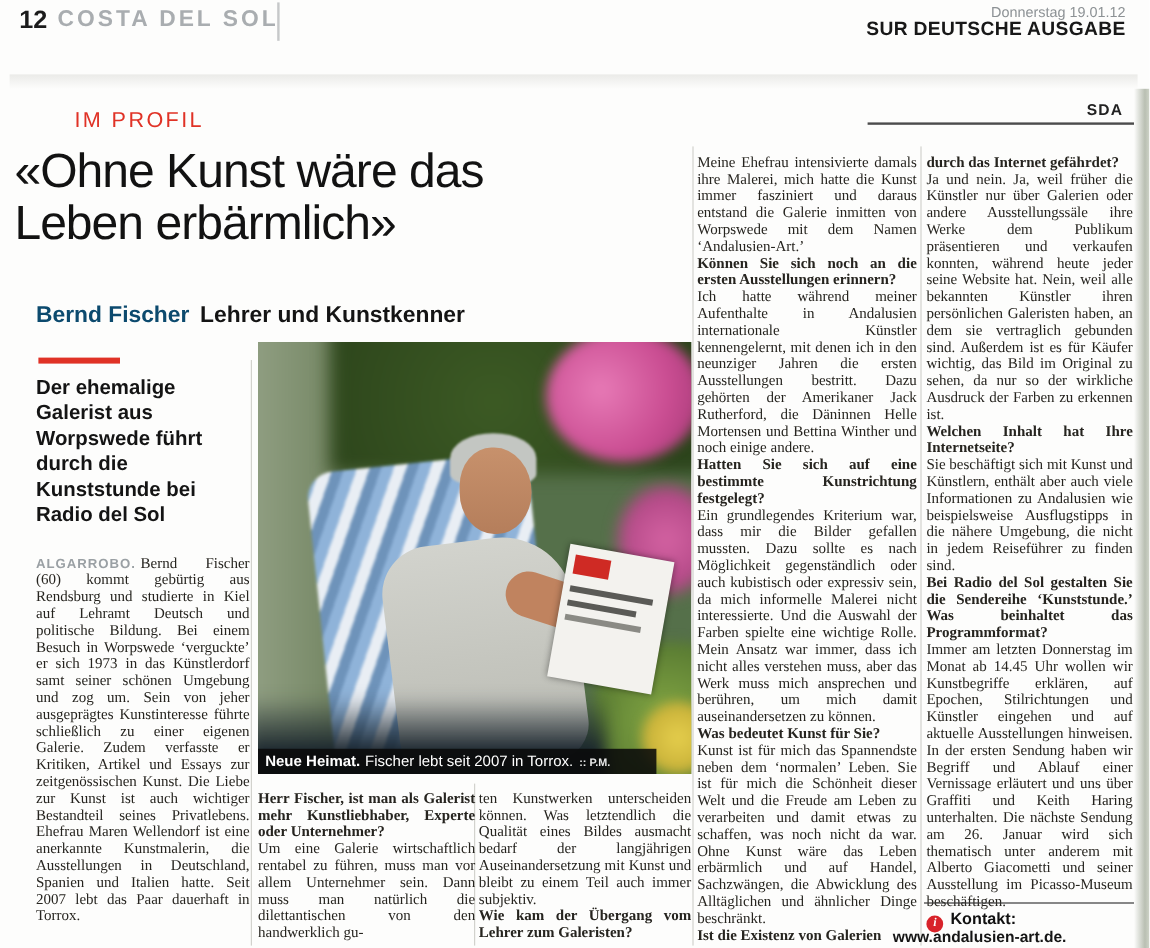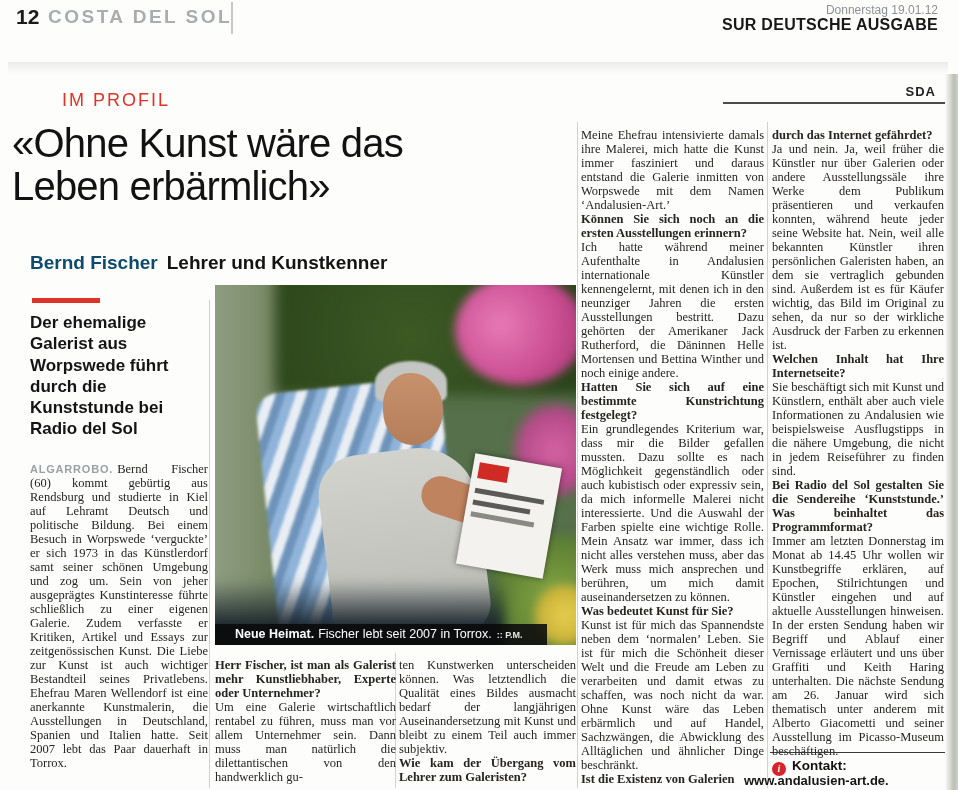--- a/index.html
+++ b/index.html
@@ -89,21 +89,21 @@
   .mag{left:250px;top:175px;width:88px;height:112px;background:#f3f2ee;
          transform:rotate(10deg);box-shadow:0 0 6px rgba(0,0,0,.45);}
   .mag-red{position:absolute;left:6px;top:8px;width:30px;height:16px;background:#cf2a24;}
   .mag-line{position:absolute;left:6px;width:70px;height:5px;background:#5a5a56;}
   .mag-l1{top:34px;} .mag-l2{top:46px;width:58px;} .mag-l3{top:58px;width:64px;background:#8a8a84;}
   .shadow-bottom{left:-10px;top:295px;width:300px;height:80px;
          background:linear-gradient(rgba(20,30,40,0),#17222b 60%);filter:blur(6px);}
 
   .caption{position:absolute;left:0;top:339px;width:332px;height:21px;background:rgba(10,10,10,.88);
          color:#fff;font-family:"Liberation Sans",sans-serif;font-size:12.5px;
-         line-height:21px;padding-left:20px;box-sizing:border-box;white-space:nowrap;}
+         line-height:21px;padding-left:6px;box-sizing:border-box;white-space:nowrap;}
   .cap-title{font-weight:bold;margin-right:4px;}
   .cap-credit{font-size:9px;font-weight:bold;margin-left:5px;color:#e8e8e8;}
 
   
   .contact-rule{position:absolute;left:770px;top:752px;width:175px;height:1px;background:#3a3a3a;}
   .contact-row{position:absolute;left:772px;top:758px;font-family:"Liberation Sans",sans-serif;
          font-weight:bold;font-size:13.5px;color:#111;}
   .info-icon{display:inline-block;width:14px;height:14px;border-radius:50%;background:#d8232a;
          color:#fff;font-size:10px;line-height:14px;text-align:center;font-family:"Liberation Serif",serif;
          font-style:italic;font-weight:bold;margin-right:6px;vertical-align:-2px;}

